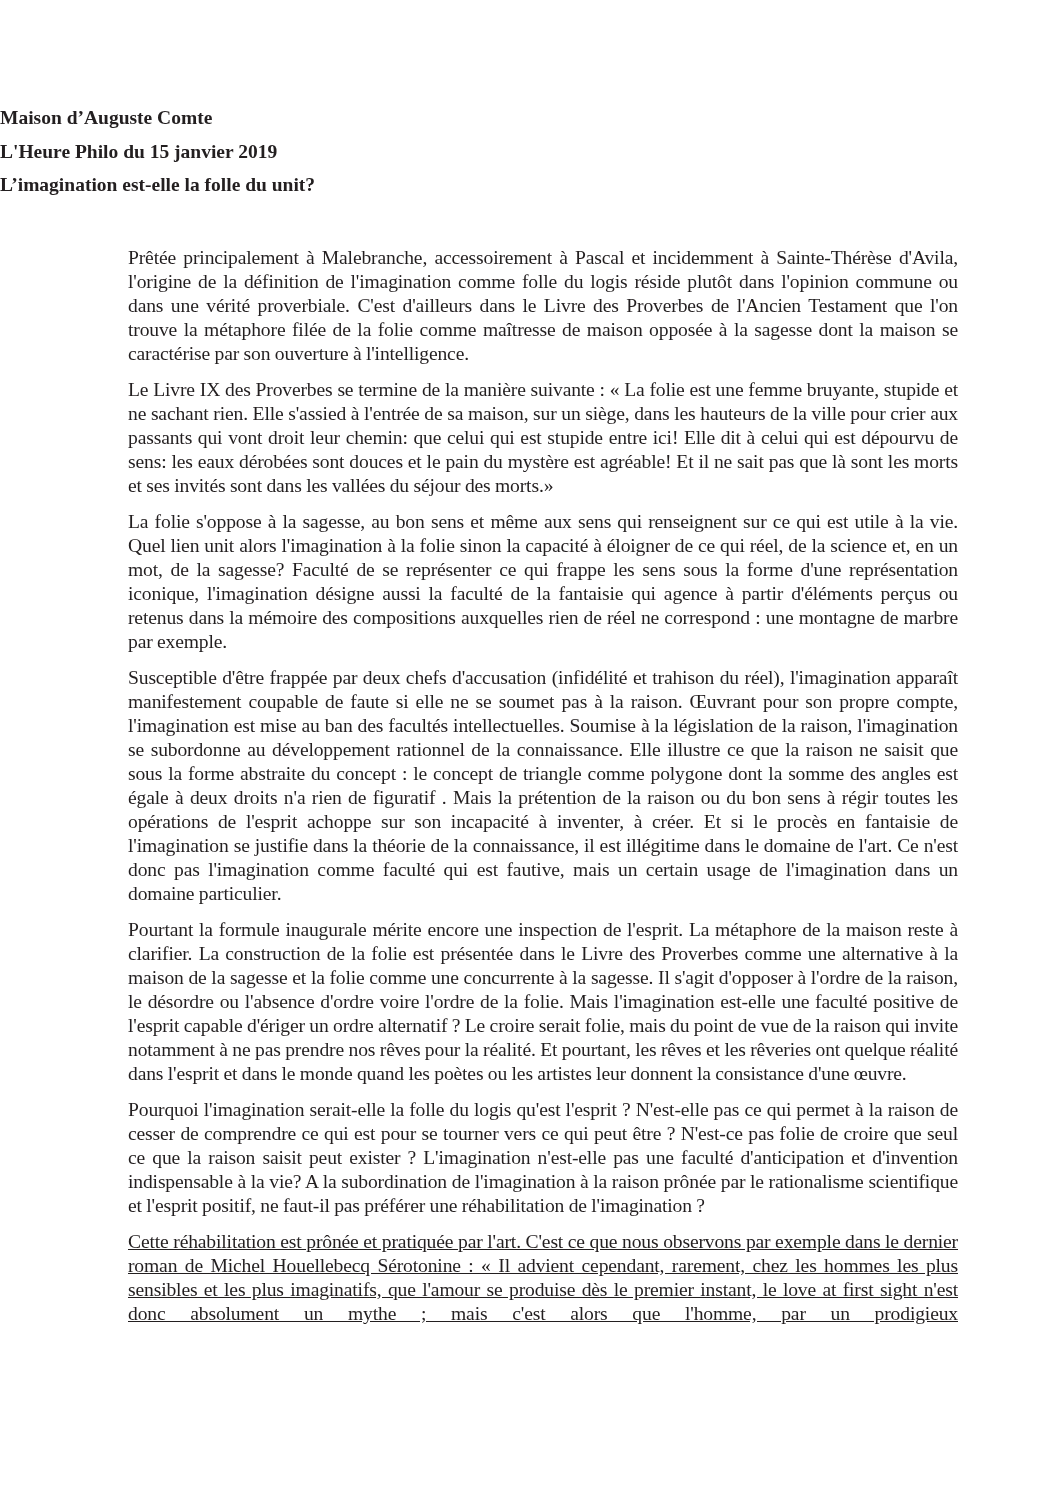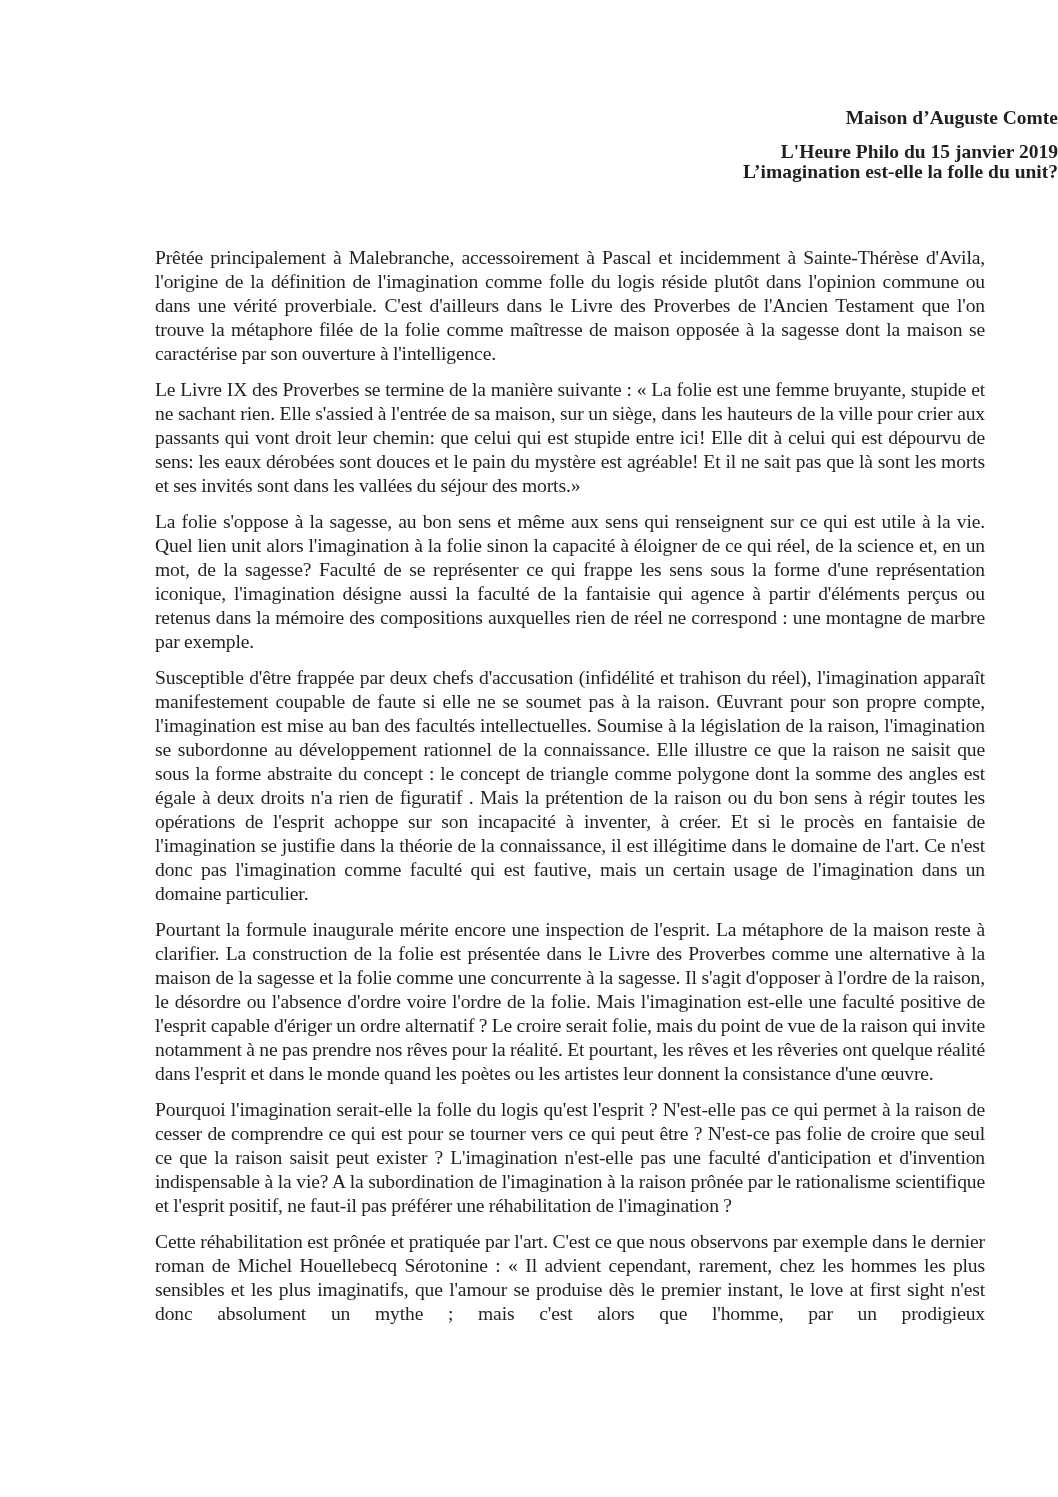--- a/index.html
+++ b/index.html
@@ -21,49 +21,49 @@
       top: 0;
       width: 1058px;
       height: 1497px;
       background: #ffffff;
     }
     .header {
       position: absolute;
       left: 0;
       top: 108px;
       width: 1058px;
-      text-align: right;
+      text-align: left;
     }
     .header-line {
       font-weight: bold;
       font-size: 19.5px;
       line-height: 20px;
       margin: 0;
       height: 20px;
     }
     .header-line.l1 { margin-bottom: 14px; }
-    .header-line.l2 { }
+    .header-line.l2 { margin-bottom: 13px; }
     .body {
       position: absolute;
       left: 128px;
       top: 246px;
       width: 830px;
-      margin-left: 27px;
     }
     .para {
       margin: 0 0 12px 0;
       font-size: 19.6px;
       line-height: 24px;
       text-align: justify;
       text-align-last: left;
       letter-spacing: -0.15px;
       word-spacing: -0.3px;
     }
     .para.last {
       text-align-last: justify;
+      text-decoration: underline;
     }
   </style>
 </head>
 <body>
 
 <div class="page">
   <div class="header">
     <p class="header-line l1">Maison d’Auguste Comte</p>
     <p class="header-line l2">L'Heure Philo du 15 janvier 2019</p>
     <p class="header-line l3">L’imagination est-elle la folle du unit?</p>

